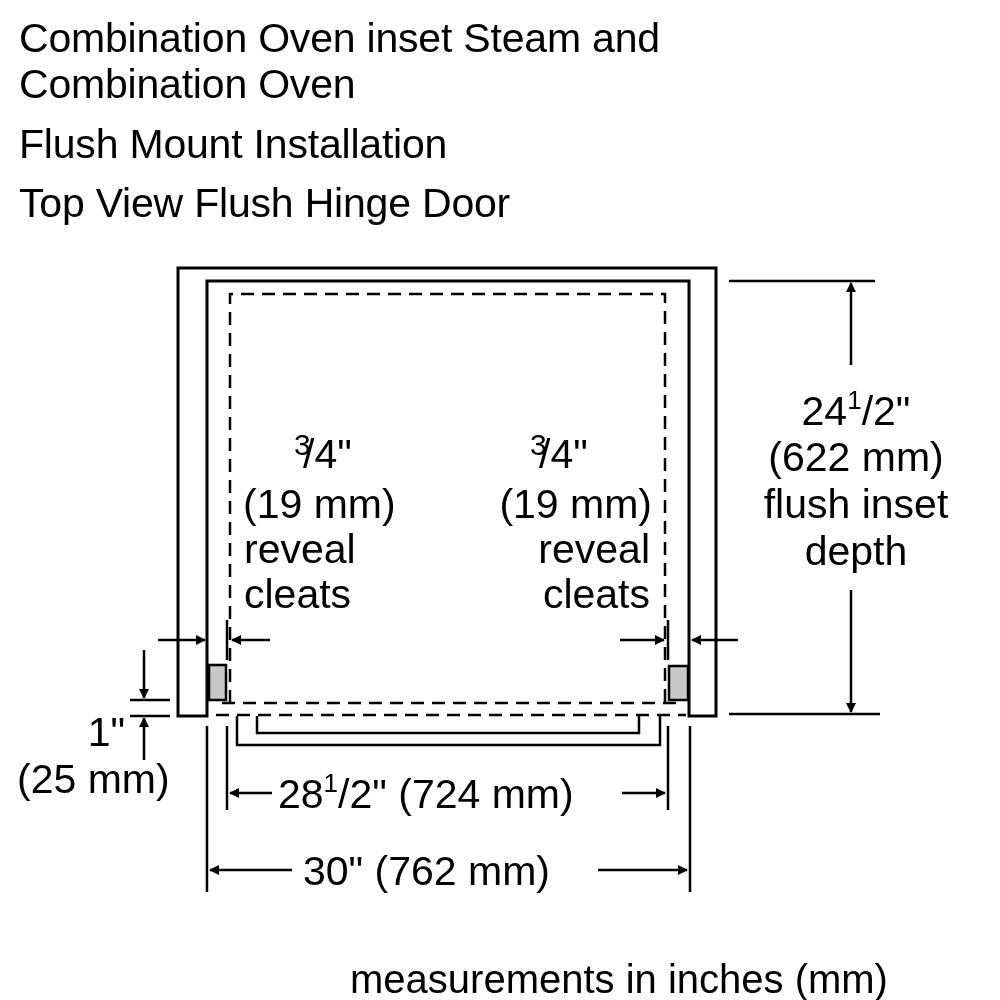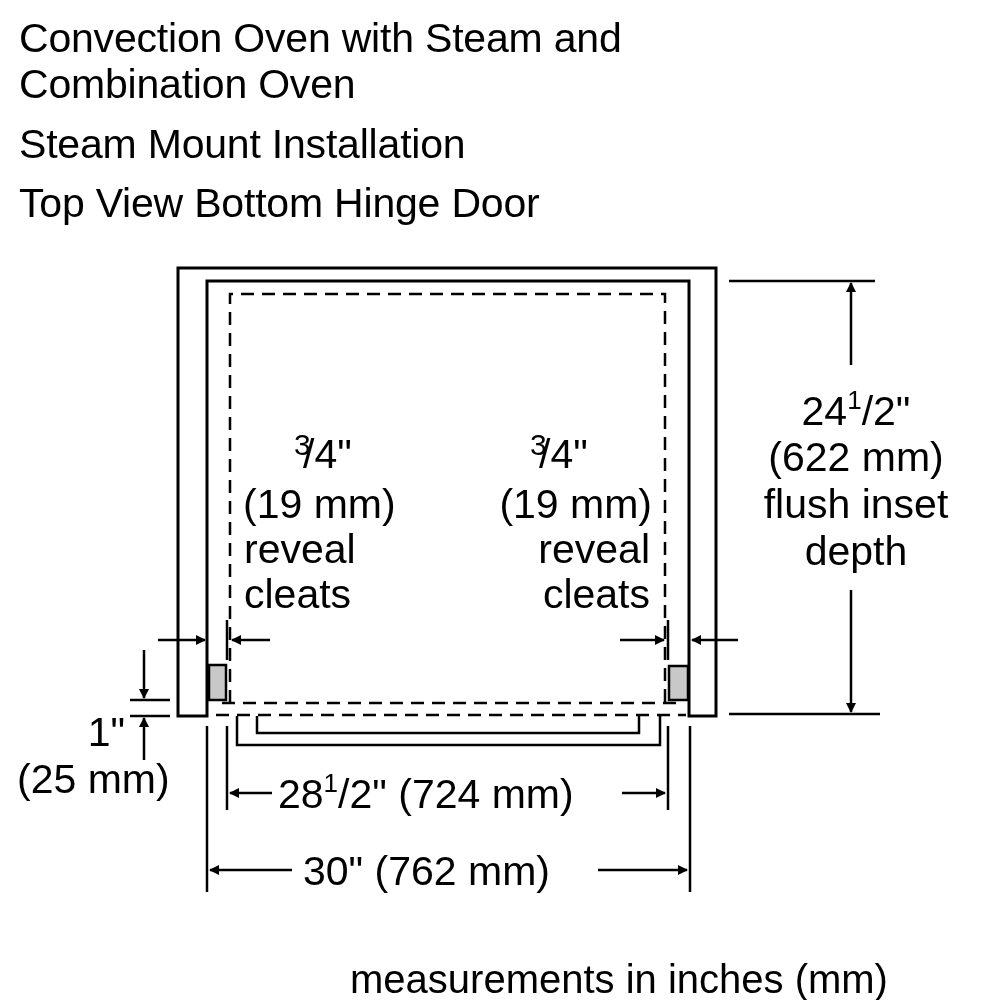--- a/index.html
+++ b/index.html
@@ -5,24 +5,24 @@
     html, body { margin: 0; padding: 0; background: #ffffff; }
     body { width: 1000px; height: 1000px; position: relative; overflow: hidden; font-family: "Liberation Sans", sans-serif; color: #000; }
     .title { position: absolute; left: 19px; font-size: 41px; line-height: 44px; letter-spacing: -0.2px; white-space: nowrap; }
     svg { position: absolute; left: 0; top: 0; }
     svg text { font-family: "Liberation Sans", sans-serif; fill: #000; }
     .footer { position: absolute; left: 350px; top: 944px; font-size: 40px; line-height: 48px; white-space: nowrap; margin-top: 11px; }
   </style>
 </head>
 <body>
 
-<div class="title" style="top:16px">Convection Oven with Steam and</div>
+<div class="title" style="top:16px">Combination Oven inset Steam and</div>
 <div class="title" style="top:62px">Combination Oven</div>
-<div class="title" style="top:122px">Steam Mount Installation</div>
-<div class="title" style="top:181px">Top View Bottom Hinge Door</div>
+<div class="title" style="top:122px">Flush Mount Installation</div>
+<div class="title" style="top:181px">Top View Flush Hinge Door</div>
 
 <svg width="1000" height="1000" viewBox="0 0 1000 1000">
   <defs>
     <marker id="ah" markerWidth="10" markerHeight="10" refX="9" refY="5" orient="auto" markerUnits="userSpaceOnUse" viewBox="0 0 10 10">
       <path d="M0,0 L10,5 L0,10 Z" fill="#000"></path>
     </marker>
   </defs>
 
   <g fill="none" stroke="#000" stroke-width="3">
     <path d="M178,716 L178,268 L716,268 L716,716 L689,716 L689,281 L207,281 L207,716 Z"></path>

